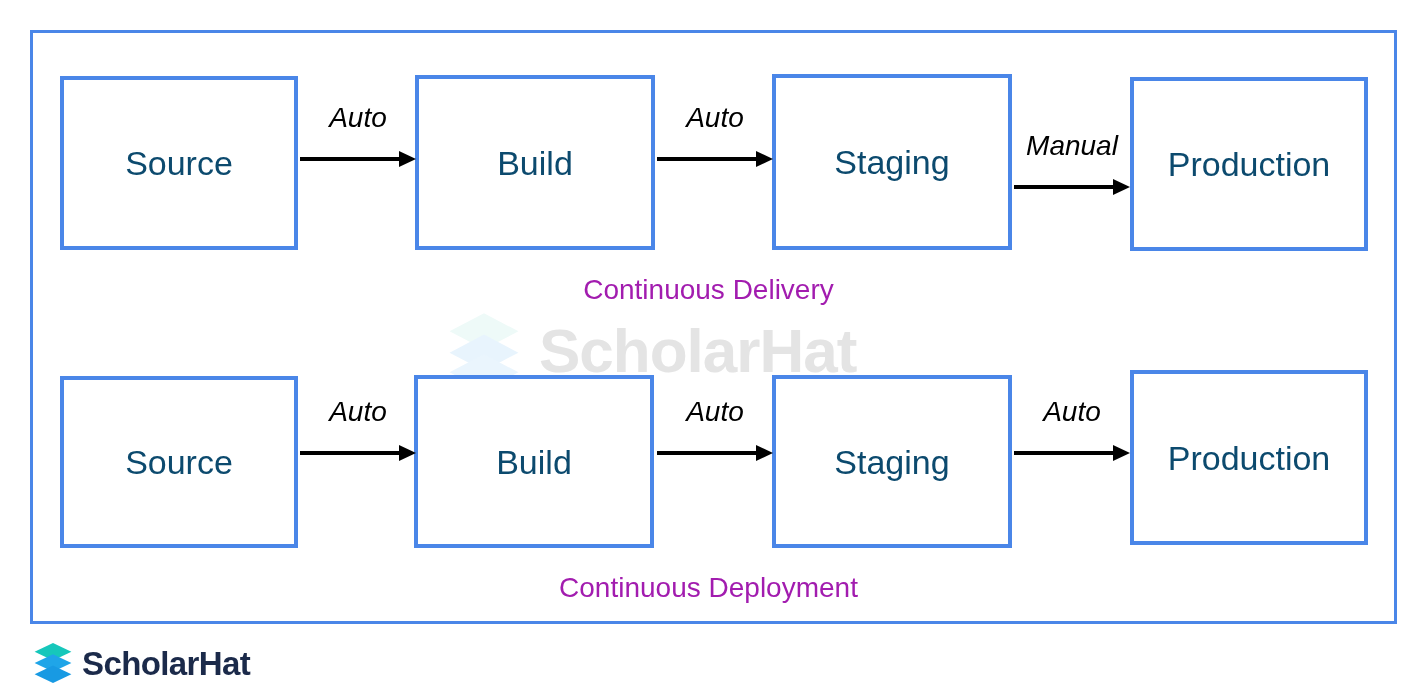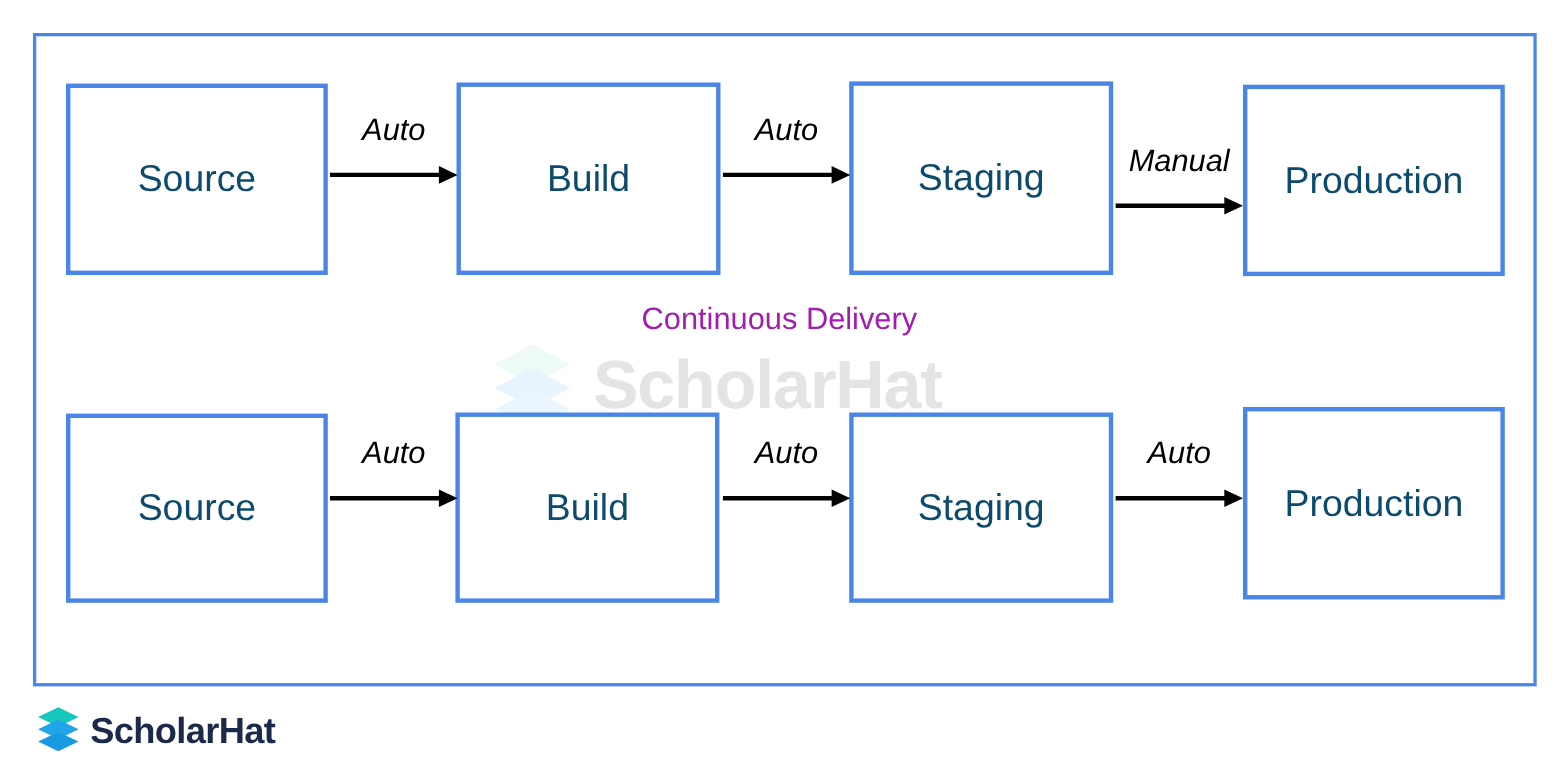--- a/index.html
+++ b/index.html
@@ -239,20 +239,21 @@
   </div>
 
   <div class="connector" style="left:1014px; top:102px; width:116px; height:66px;">
     <span class="conn-label">Auto</span>
     <svg class="conn-arrow" viewBox="0 0 116 22" preserveAspectRatio="none">
       <line x1="0" y1="11" x2="100" y2="11" stroke="#000000" stroke-width="4"></line>
       <polygon points="99,3 116,11 99,19" fill="#000000"></polygon>
     </svg>
   </div>
 
+  <div class="row-caption" style="left:0; top:278px;">Continuous Deployment</div>
 </div>
 
 <div id="footer-logo">
   <div class="logo-mark">
     <svg viewBox="0 0 100 104" width="40" height="42" aria-hidden="true">
       <polygon points="50,2 96,24 50,46 4,24" fill="#16c7bb"></polygon>
       <polygon points="50,30 96,52 50,74 4,52" fill="#1fa5e8"></polygon>
       <polygon points="50,58 96,80 50,102 4,80" fill="#189ae3"></polygon>
     </svg>
   </div>

